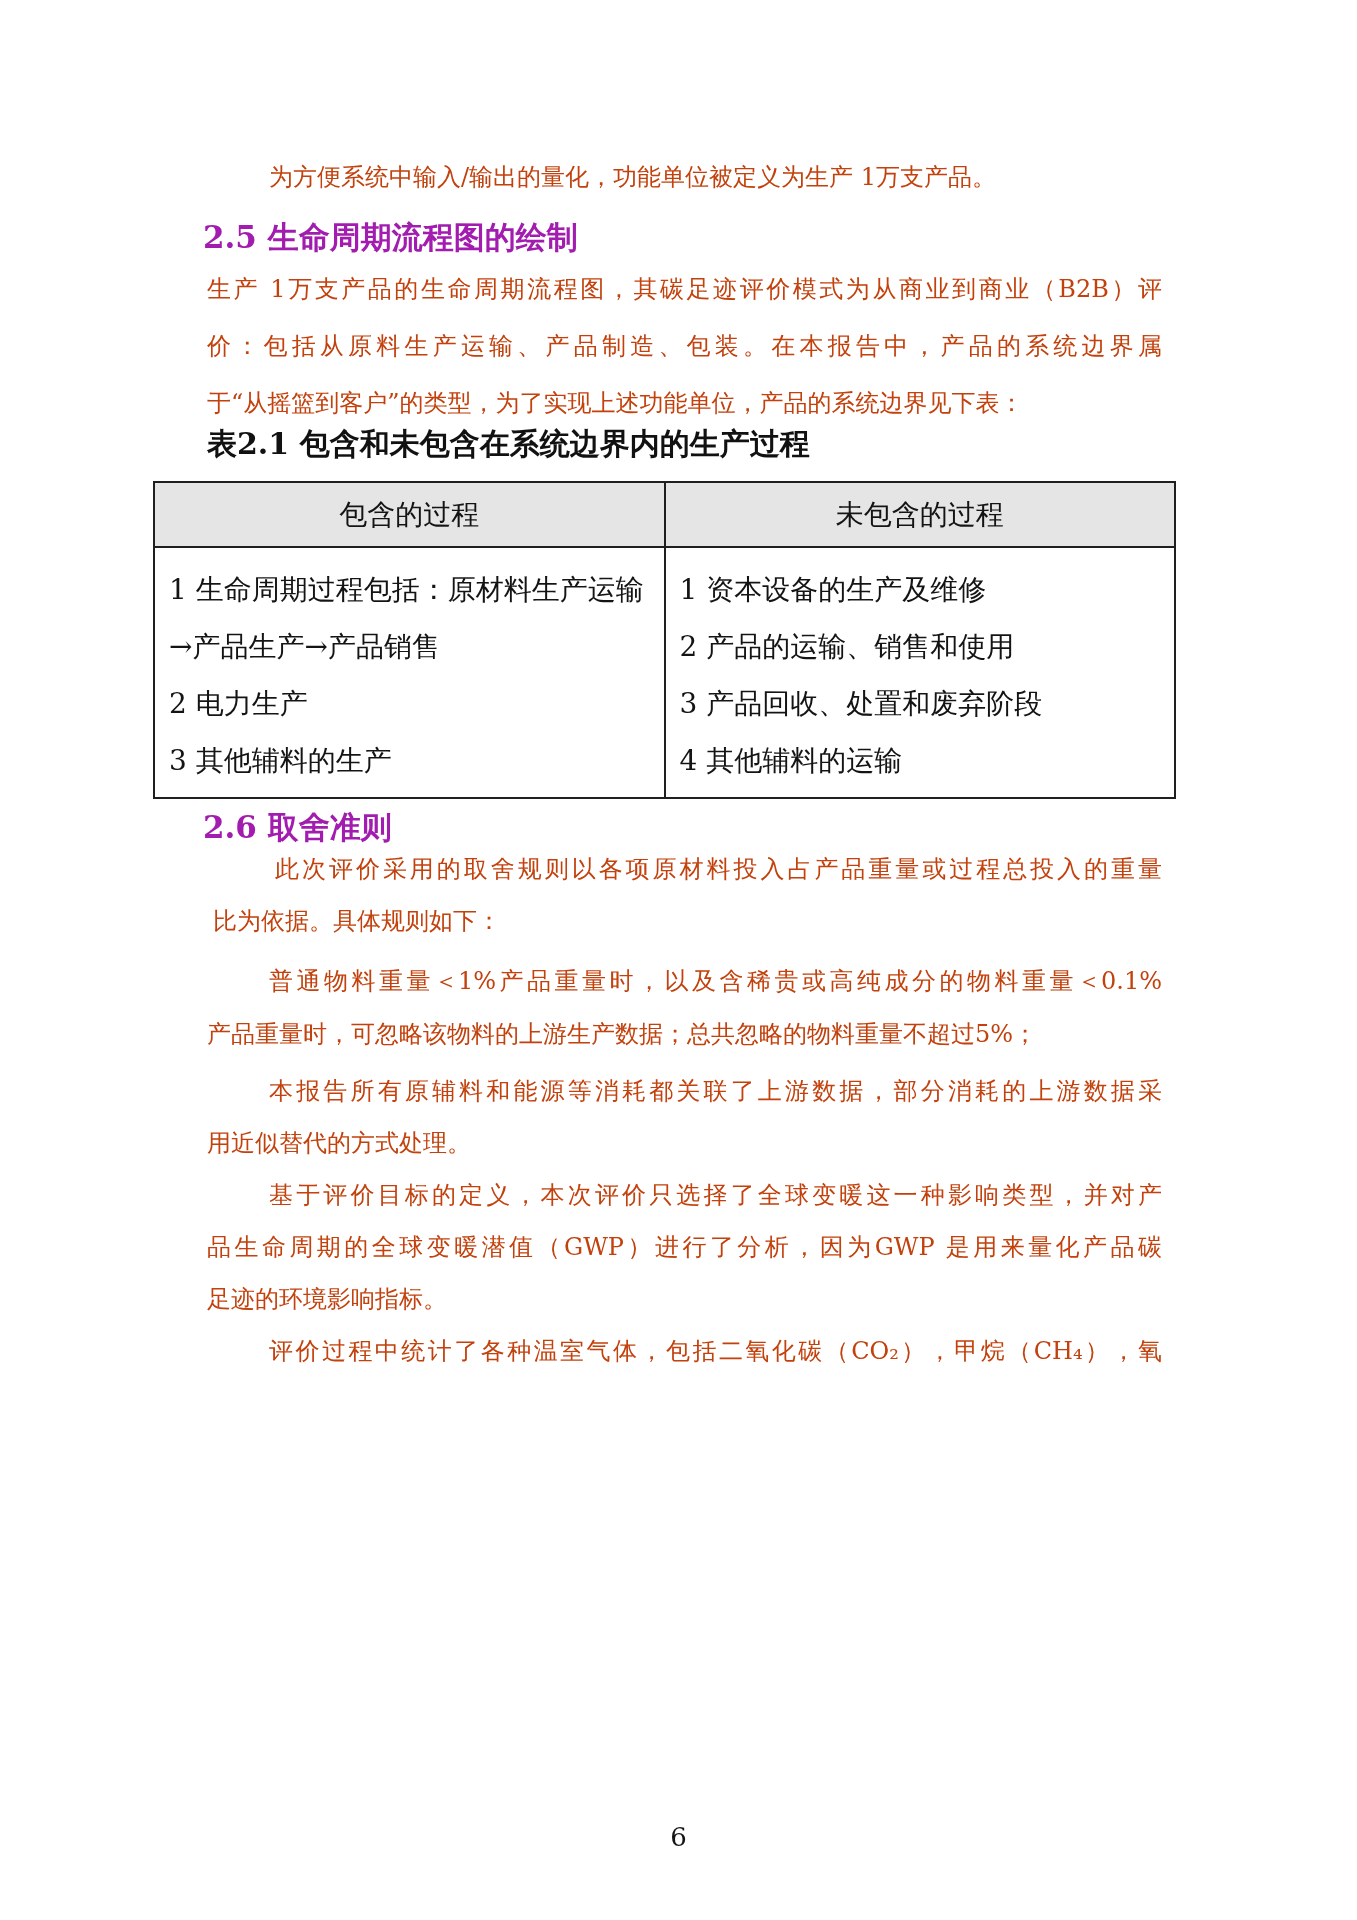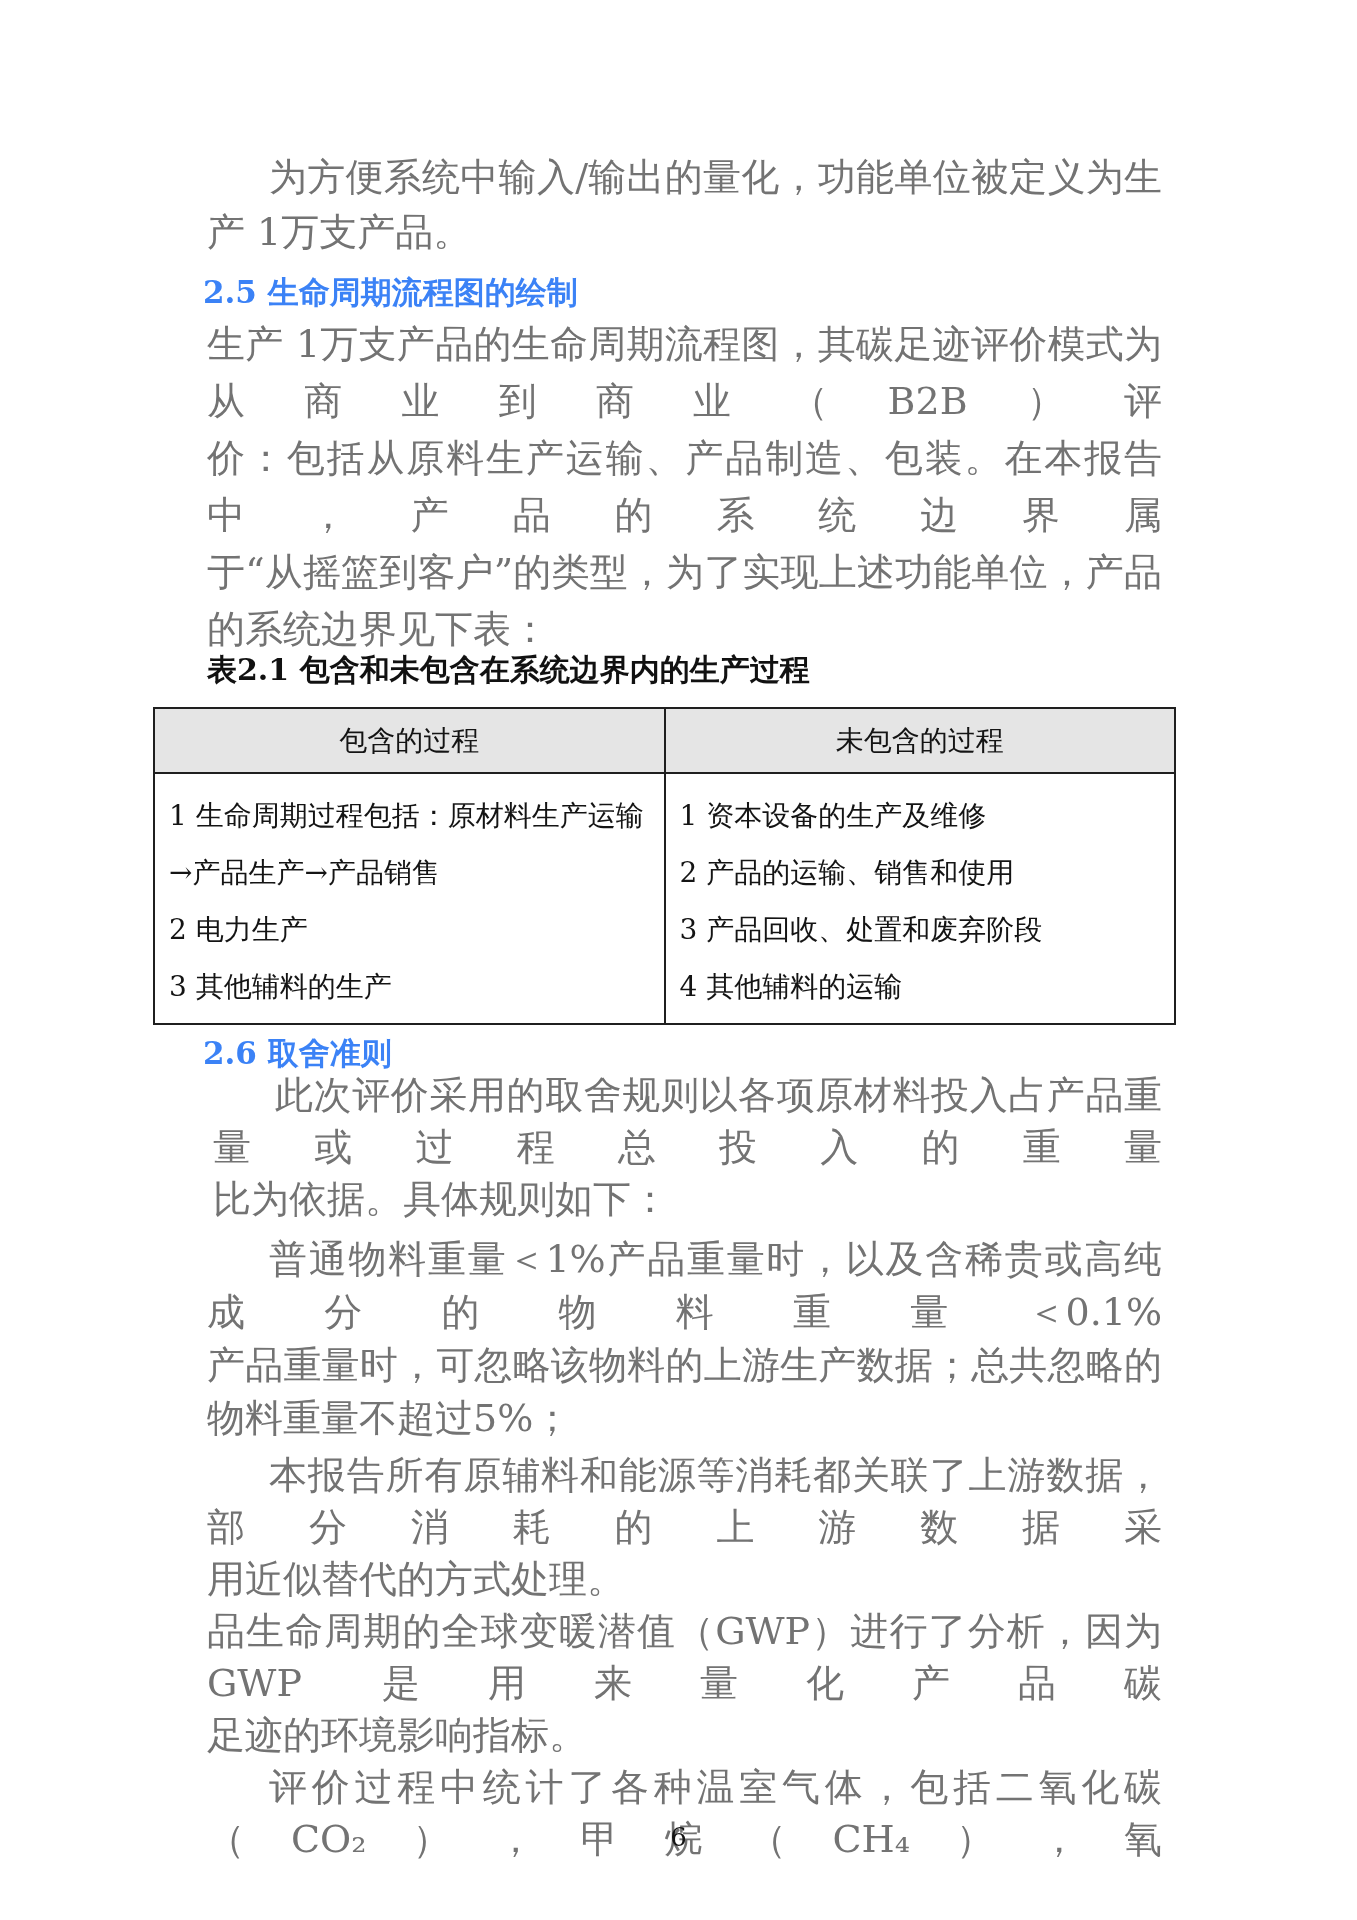--- a/index.html
+++ b/index.html
@@ -18,36 +18,36 @@
     color: #141414;
   }
   .content {
     position: absolute;
     left: 207px;
     top: 150px;
     width: 955px;
   }
   .para { margin: 0; }
   .line {
-    font-size: 38px;
+    font-size: 24px;
     line-height: 53px;
     text-align: justify;
-    color: #737373;
+    color: #c2410c;
   }
   .lh55 { line-height: 55px; }
   .lh57 { line-height: 57px; }
   .lh52 { line-height: 52px; }
   .full { text-align-last: justify; }
   .indent { text-indent: 62px; }
   .heading {
     margin: 8px 0 0 -4px;
     font-size: 31px;
     font-weight: bold;
     line-height: 48px;
-    color: #3b82f6;
+    color: #a21caf;
   }
   .heading-26 { margin-top: 4px; }
   .caption {
     margin-top: -6px;
     font-size: 30px;
     font-weight: bold;
     line-height: 36px;
     text-align: left;
     color: #111111;
   }
@@ -151,20 +151,21 @@
     </div>
 
 
 
     <div class="para pup">
       <div class="line lh52 full indent">本报告所有原辅料和能源等消耗都关联了上游数据，部分消耗的上游数据采</div>
       <div class="line lh52">用近似替代的方式处理。</div>
     </div>
 
     <div class="para">
+      <div class="line lh52 full indent">基于评价目标的定义，本次评价只选择了全球变暖这一种影响类型，并对产</div>
       <div class="line lh52 full">品生命周期的全球变暖潜值（GWP）进行了分析，因为GWP 是用来量化产品碳</div>
       <div class="line lh52">足迹的环境影响指标。</div>
     </div>
 
     <div class="para">
       <div class="line lh52 full indent">评价过程中统计了各种温室气体，包括二氧化碳（CO₂），甲烷（CH₄），氧</div>
 
     </div>
 
   </div>

